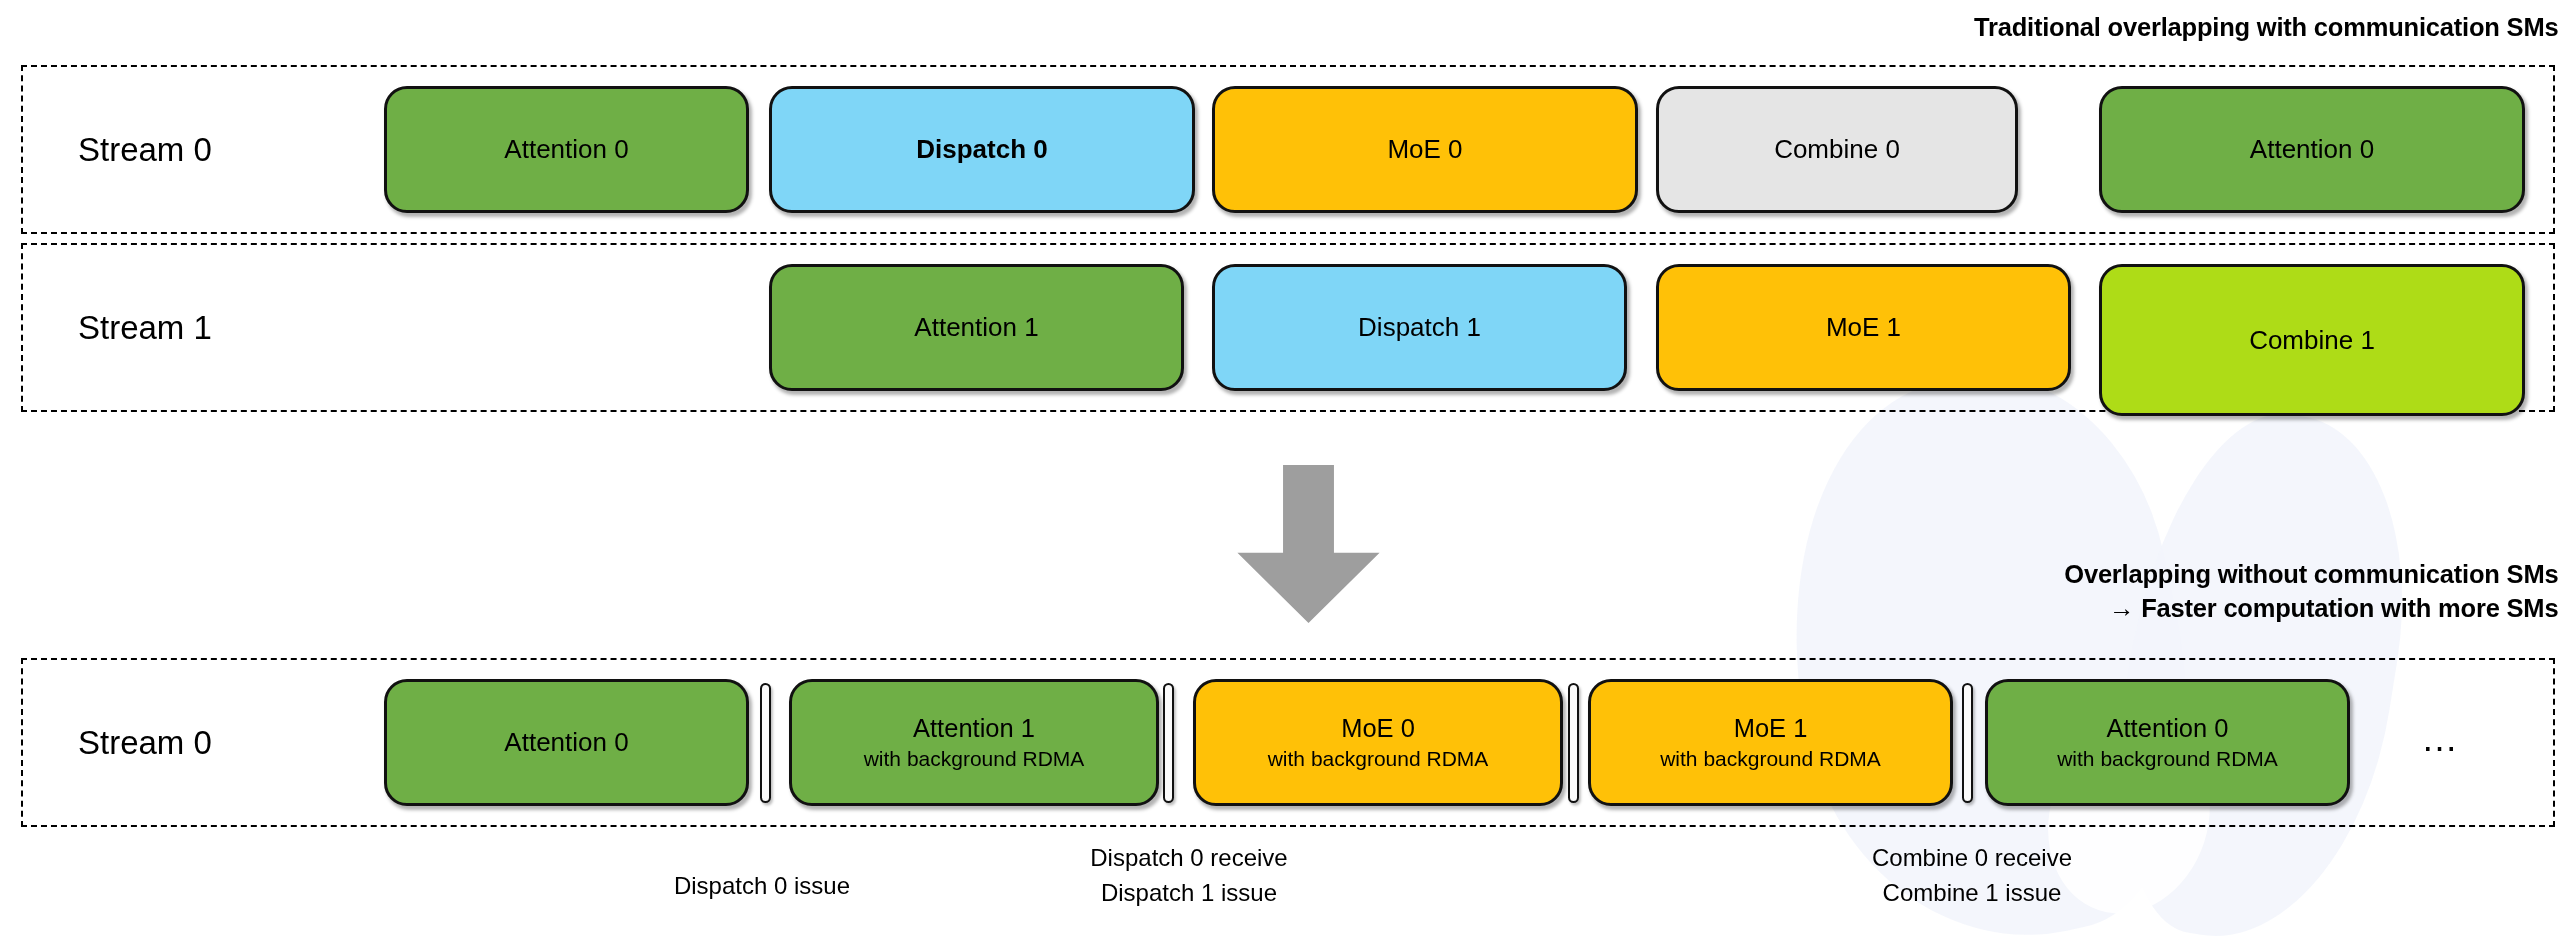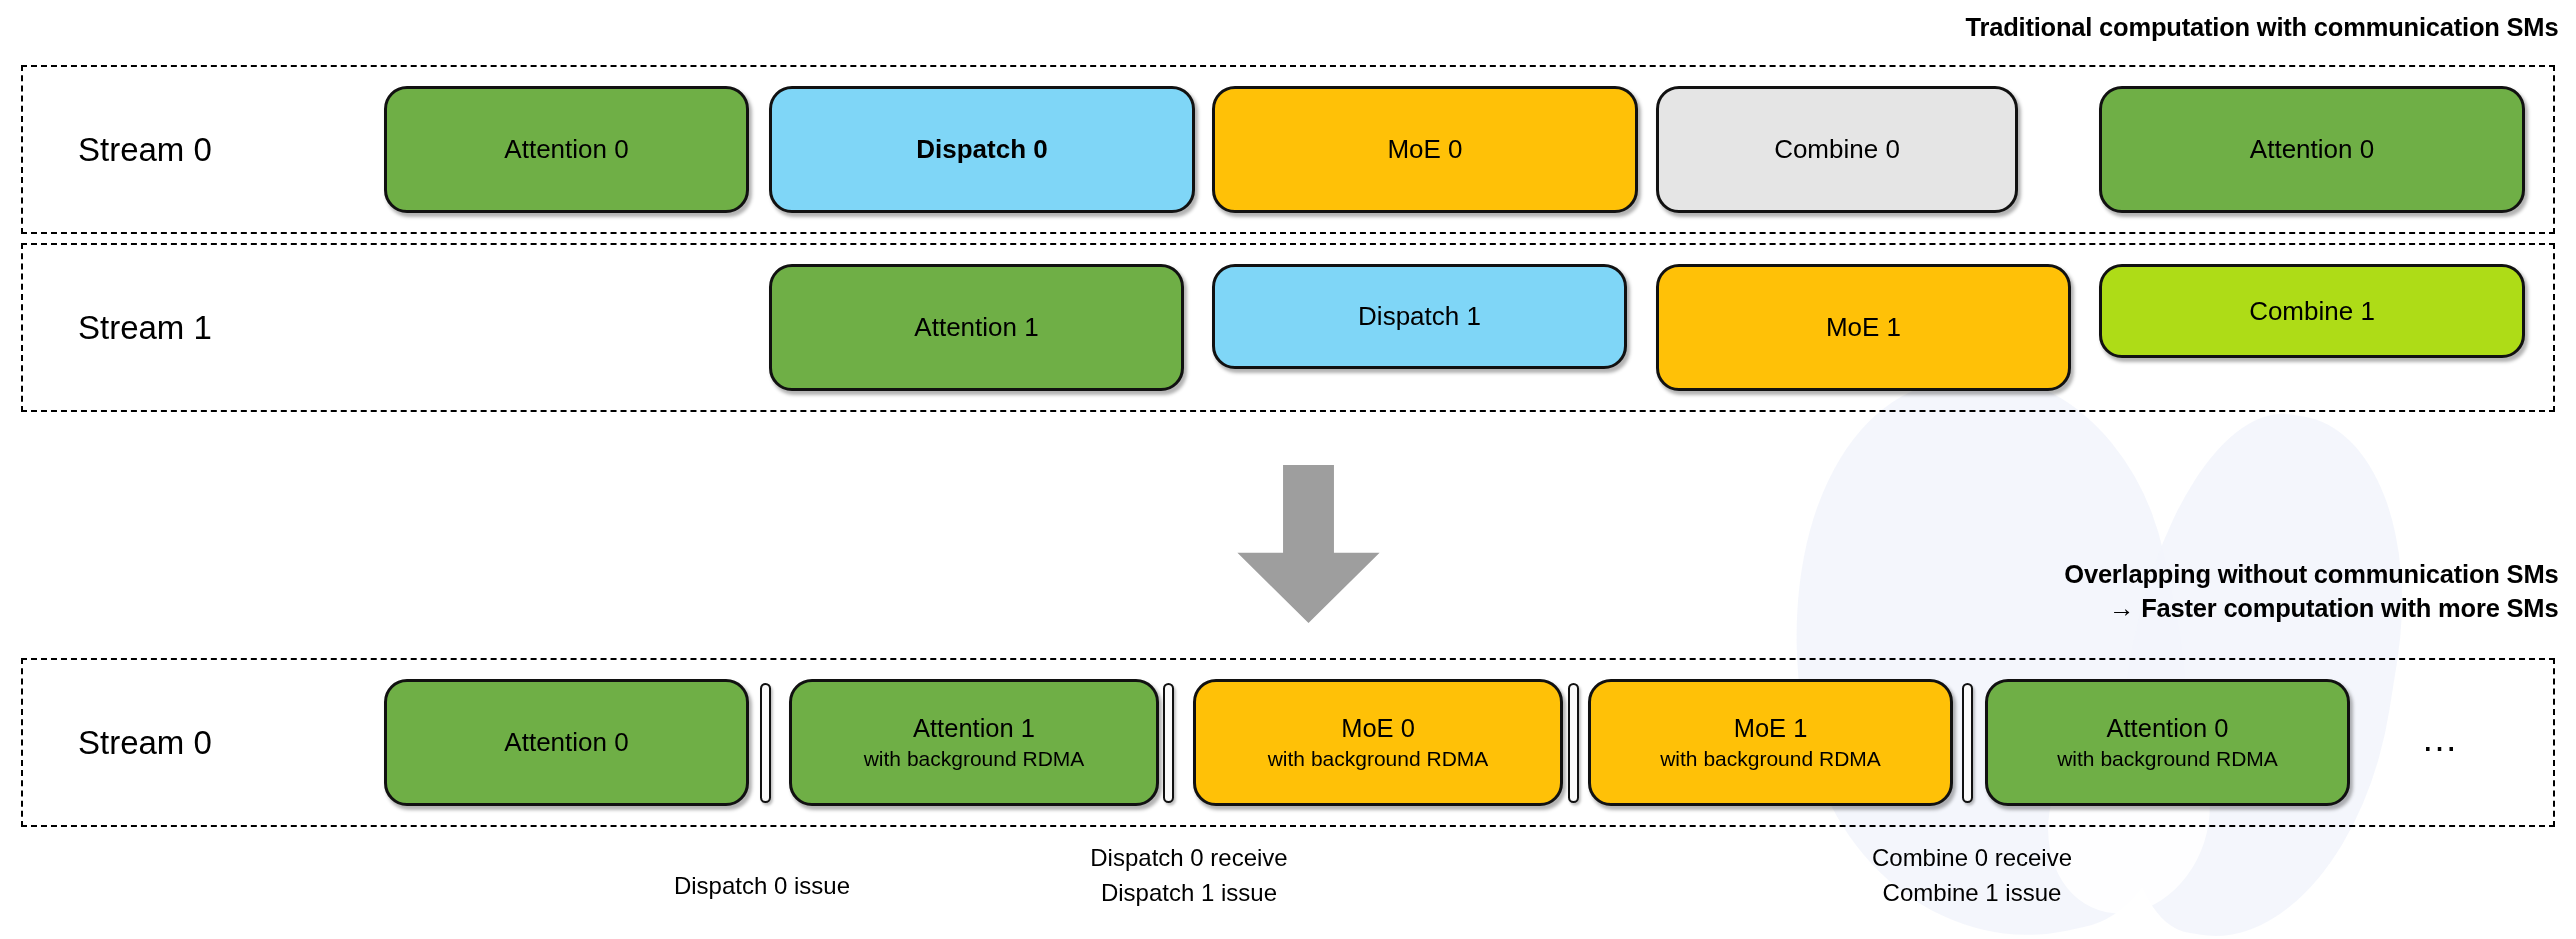--- a/index.html
+++ b/index.html
@@ -152,21 +152,21 @@
 </style>
 </head>
 <body>
 
 <div id="page">
 
   <div class="watermark wm-a"></div>
   <div class="watermark wm-b"></div>
   <div class="watermark wm-c"></div>
 
-  <div class="section-title" id="title-top">Traditional computation with communication SMs</div>
+  <div class="section-title" id="title-top">Traditional overlapping with communication SMs</div>
 
   <div class="section-title" id="title-bottom">
     <div>Overlapping without communication SMs</div>
     <div>→ Faster computation with more SMs</div>
   </div>
 
   <div class="lane" id="lane-top">
     <div class="lane-label">Stream 0</div>
   </div>
 
@@ -195,27 +195,27 @@
     </div>
     <div class="kbox" style="left: 1656px; top: 86px; width: 362px; height: 127px; background: #e5e5e5;">
       <div class="k-title">Combine 0</div>
     </div>
     <div class="kbox" style="left: 2099px; top: 86px; width: 426px; height: 127px; background: rgb(111, 175, 70);">
       <div class="k-title">Attention 0</div>
     </div>
     <div class="kbox" style="left: 769px; top: 264px; width: 415px; height: 127px; background: rgb(111, 175, 70);">
       <div class="k-title">Attention 1</div>
     </div>
-    <div class="kbox" style="left: 1212px; top: 264px; width: 415px; height: 105px; background: rgb(127, 214, 247);">
+    <div class="kbox" style="left: 1212px; top: 264px; width: 415px; height: 127px; background: rgb(127, 214, 247);">
       <div class="k-title">Dispatch 1</div>
     </div>
     <div class="kbox" style="left: 1656px; top: 264px; width: 415px; height: 127px; background: rgb(255, 193, 7);">
       <div class="k-title">MoE 1</div>
     </div>
-    <div class="kbox" style="left: 2099px; top: 264px; width: 426px; height: 94px; background: rgb(174, 220, 23);">
+    <div class="kbox" style="left: 2099px; top: 264px; width: 426px; height: 152px; background: rgb(174, 220, 23);">
       <div class="k-title">Combine 1</div>
     </div>
     <div class="kbox" style="left: 384px; top: 679px; width: 365px; height: 127px; background: rgb(111, 175, 70);">
       <div class="k-title">Attention 0</div>
     </div>
     <div class="kbox two-line" style="left: 789px; top: 679px; width: 370px; height: 127px; background: rgb(111, 175, 70);">
       <div class="k-title">Attention 1</div>
       <div class="k-sub">with background RDMA</div>
     </div>
     <div class="kbox two-line" style="left: 1193px; top: 679px; width: 370px; height: 127px; background: rgb(255, 193, 7);">

